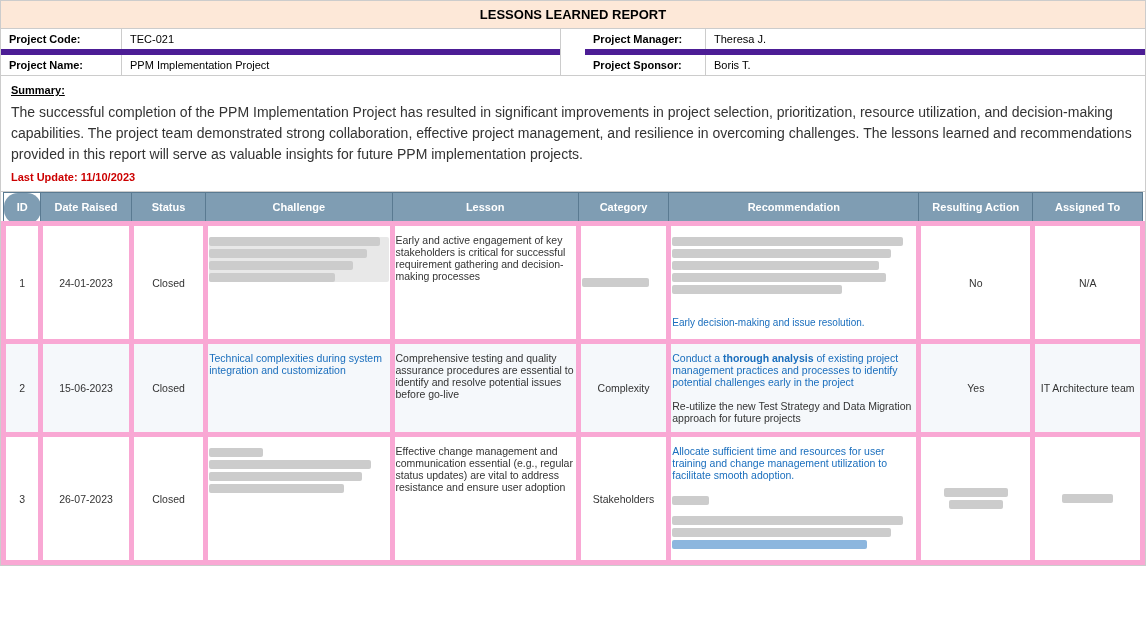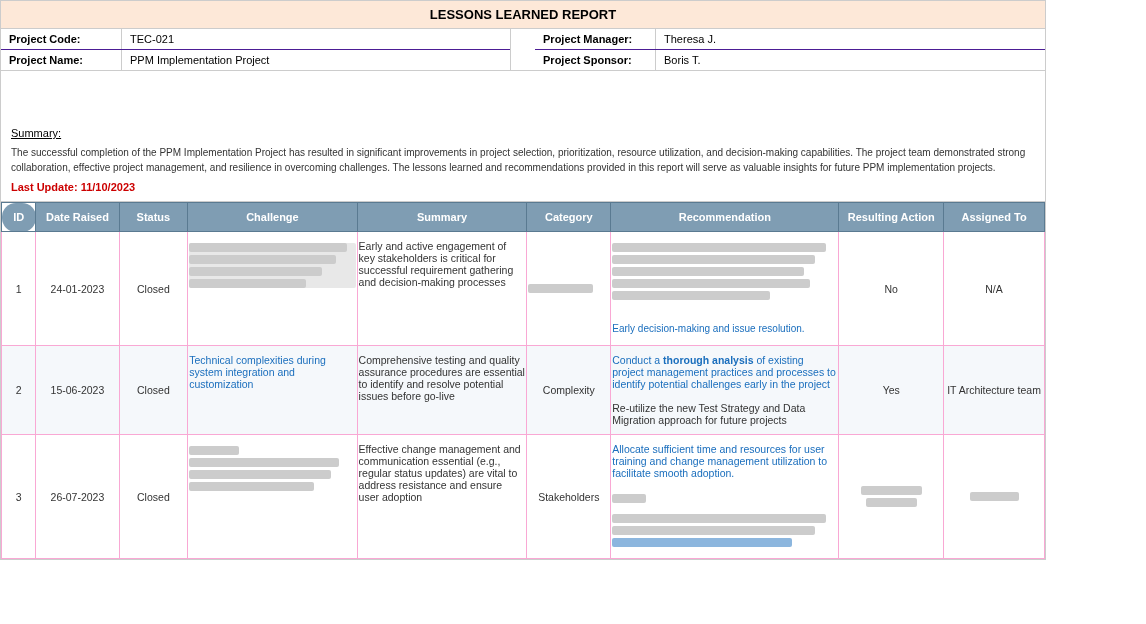--- a/index.html
+++ b/index.html
@@ -1,17 +1,17 @@
 <!DOCTYPE html>
 <html><head>
   <meta charset="utf-8">
   <style>
     * { box-sizing: border-box; margin: 0; padding: 0; }
     body { font-family: Arial, sans-serif; font-size: 11px; background: #fff; }
-    .report-container { width: 1046px; border: 1px solid #ccc; }
+    .report-container { width: 1146px; border: 1px solid #ccc; }
     
     
     .report-title {
       background: #fde8d8;
       text-align: center;
       padding: 6px;
       font-weight: bold;
       font-size: 13px;
       border-bottom: 1px solid #ccc;
     }
@@ -24,21 +24,21 @@
     .project-info-left {
       width: 50%;
       border-right: 1px solid #ccc;
     }
     .project-info-right {
       width: 50%;
       margin-left: 24px;
     }
     .info-row {
       display: flex;
-      border-bottom: 1px solid #4c1d95;
+      border-bottom: 6px solid #4c1d95;
       align-items: center;
     }
     .info-row:last-child { border-bottom: none; }
     .info-label {
       font-weight: bold;
       padding: 4px 8px;
       min-width: 120px;
       white-space: nowrap;
     }
     .info-value {
@@ -47,27 +47,26 @@
       flex: 1;
     }
     
     
     .summary-section {
       padding: 8px 10px;
       border-bottom: 1px solid #ccc;
       background: #fff;
     }
     .summary-title {
-      font-weight: normal;
+      font-weight: bold;
       text-decoration: underline;
       margin-bottom: 6px;
-      margin-top: 48px;
     }
     .summary-text {
-      font-size: 10px;
+      font-size: 14px;
       line-height: 1.5;
       color: #333;
     }
     .last-update {
       color: #cc0000;
       font-weight: bold;
       font-size: 11px;
       margin-top: 6px;
     }
     
@@ -80,21 +79,21 @@
       background: #7f9db3;
       color: #fff;
       padding: 8px 6px;
       text-align: center;
       font-size: 11px;
       border: 1px solid #5a7a91;
       vertical-align: middle;
     }
     .lessons-table td {
       padding: 8px 1px;
-      border: 1px solid #f9a8d4;
+      border: 5px solid #f9a8d4;
       vertical-align: top;
       font-size: 10.5px;
       color: #333;
     }
     .lessons-table td.center { text-align: center; vertical-align: middle; }
     .lessons-table td.blue-text { color: #1a6ebd; }
     .blurred-text {
       color: transparent;
       text-shadow: 0 0 6px rgba(0,0,0,0.5);
       background: rgba(180,180,180,0.3);
@@ -156,21 +155,21 @@
     </div>
   </div>
 
   <table class="lessons-table">
     <thead>
       <tr>
         <th class="col-id">ID</th>
         <th class="col-date">Date Raised</th>
         <th class="col-status">Status</th>
         <th class="col-challenge">Challenge</th>
-        <th class="col-lesson">Summary</th>
+        <th class="col-lesson">Lesson</th>
         <th class="col-category">Category</th>
         <th class="col-recommendation">Recommendation</th>
         <th class="col-resulting">Resulting Action</th>
         <th class="col-assigned">Assigned To</th>
       </tr>
     </thead>
     <tbody>
 
       <tr class="row-odd">
         <td class="center">1</td>

